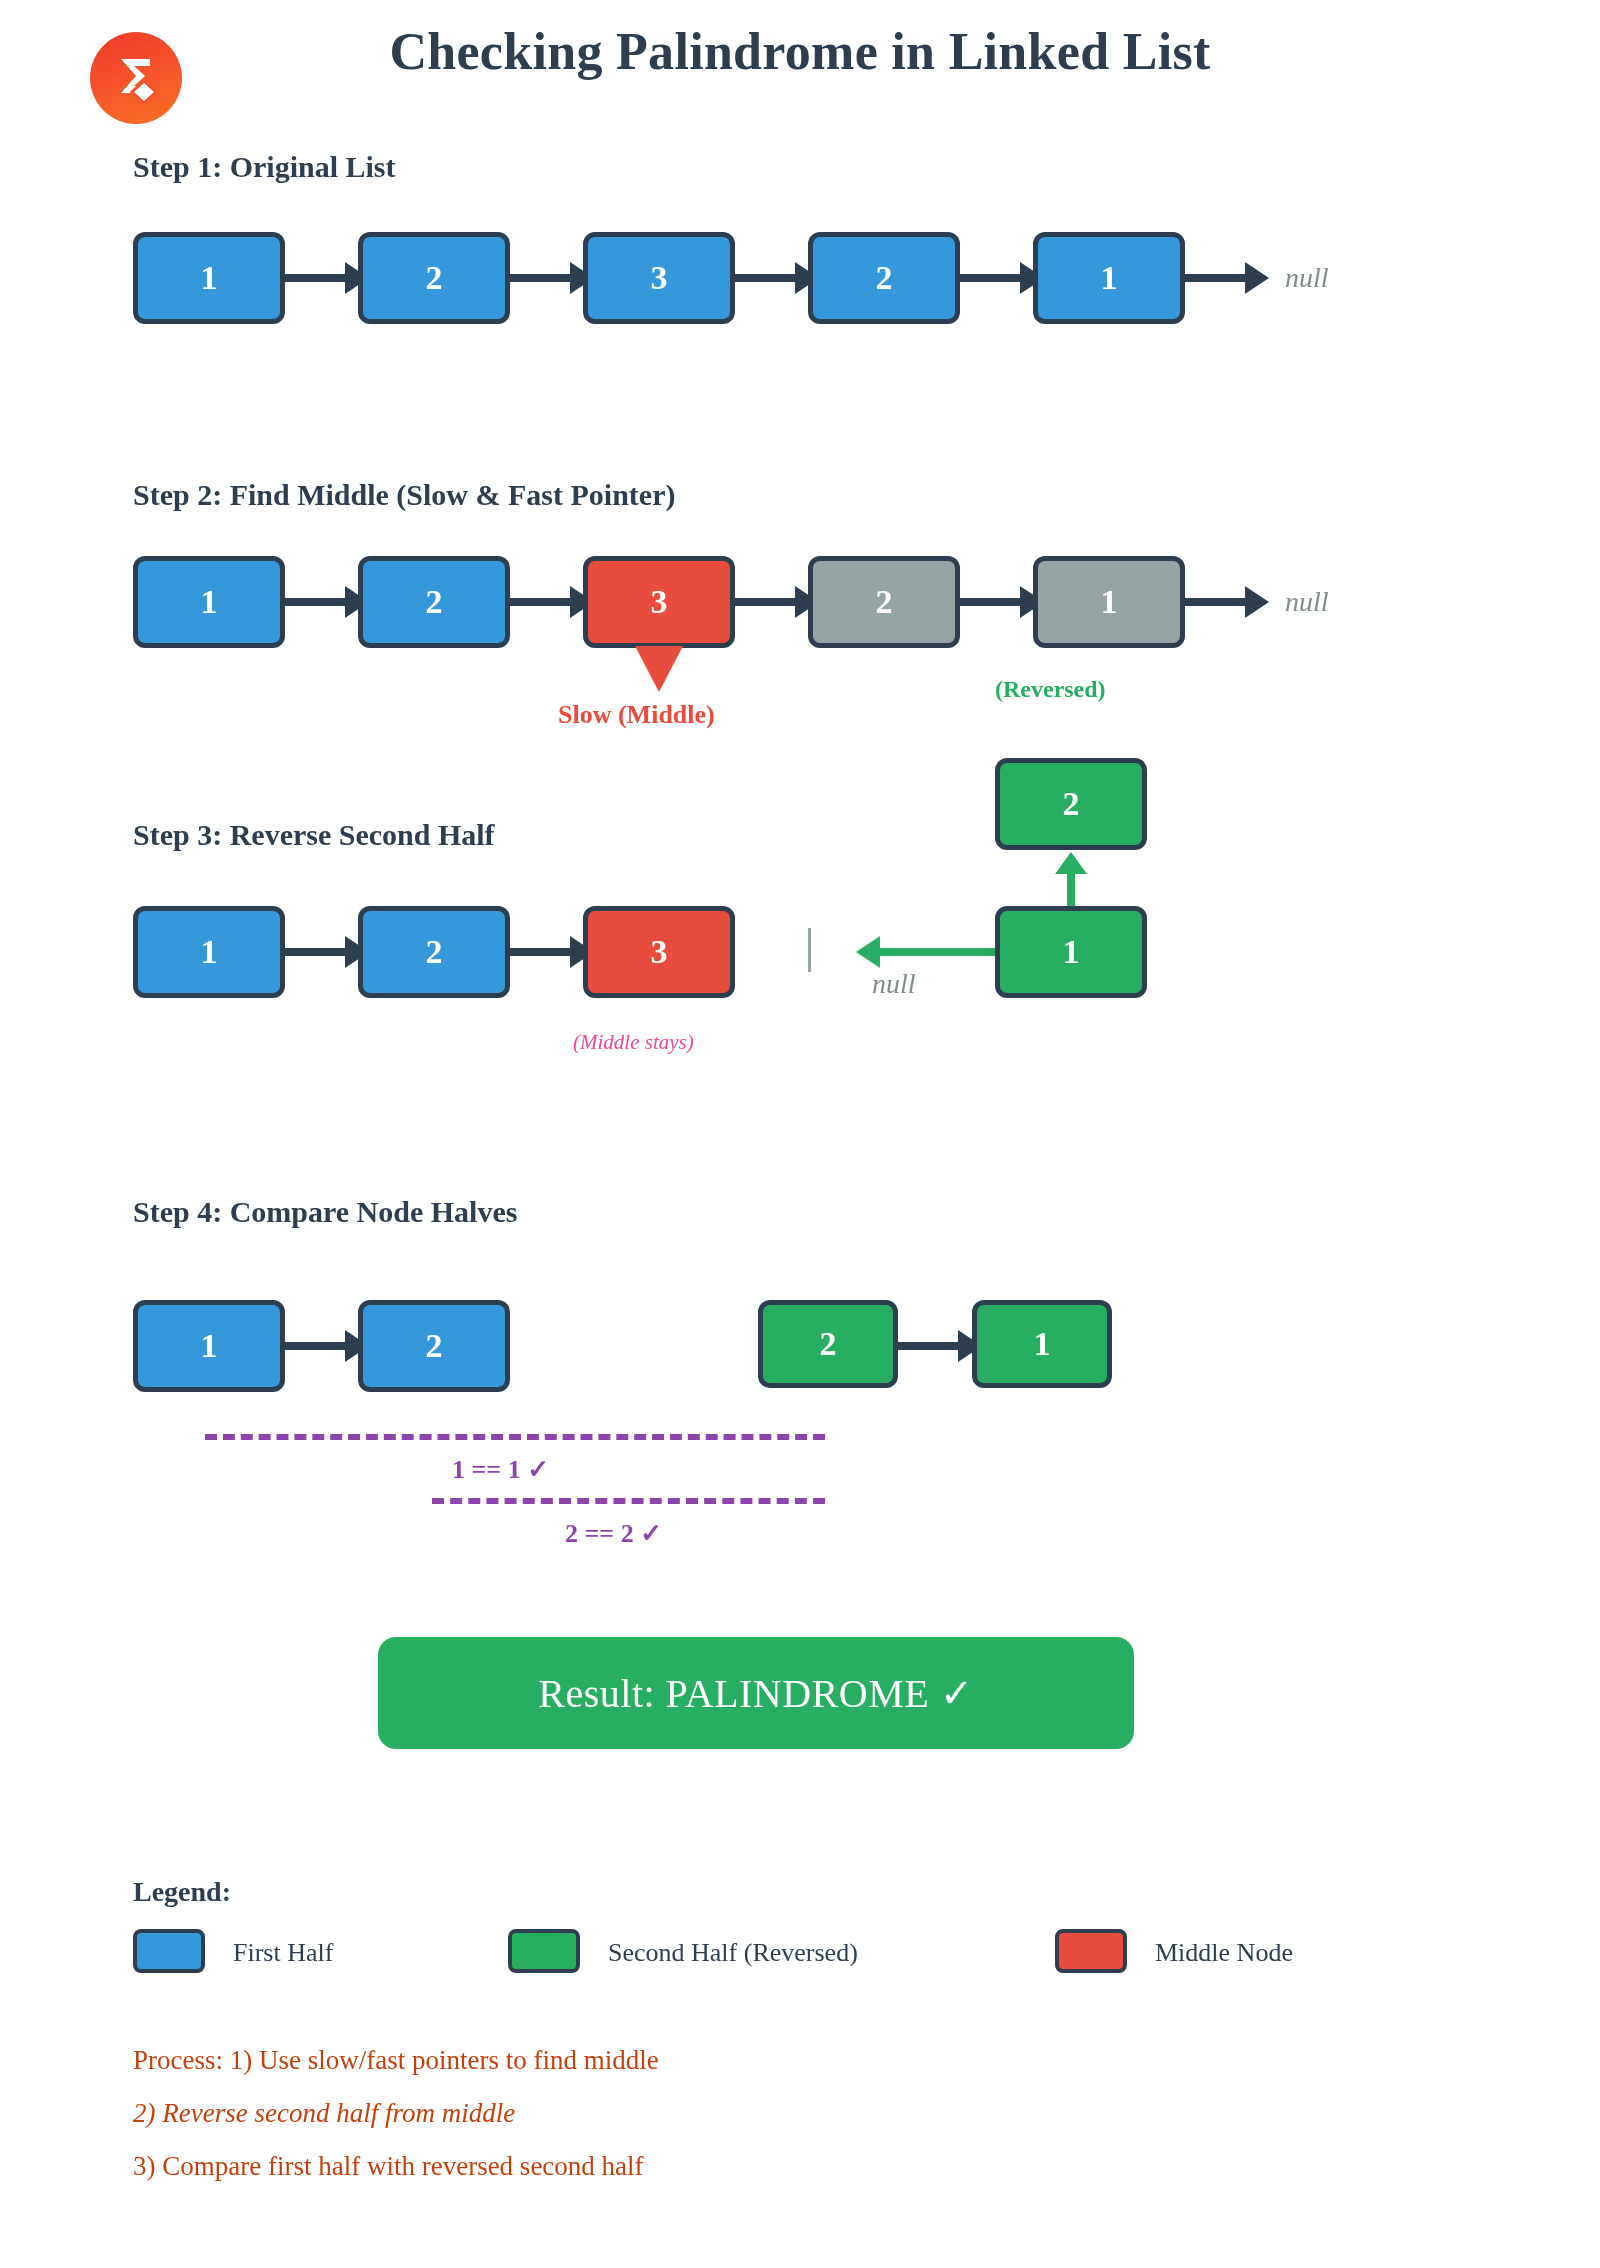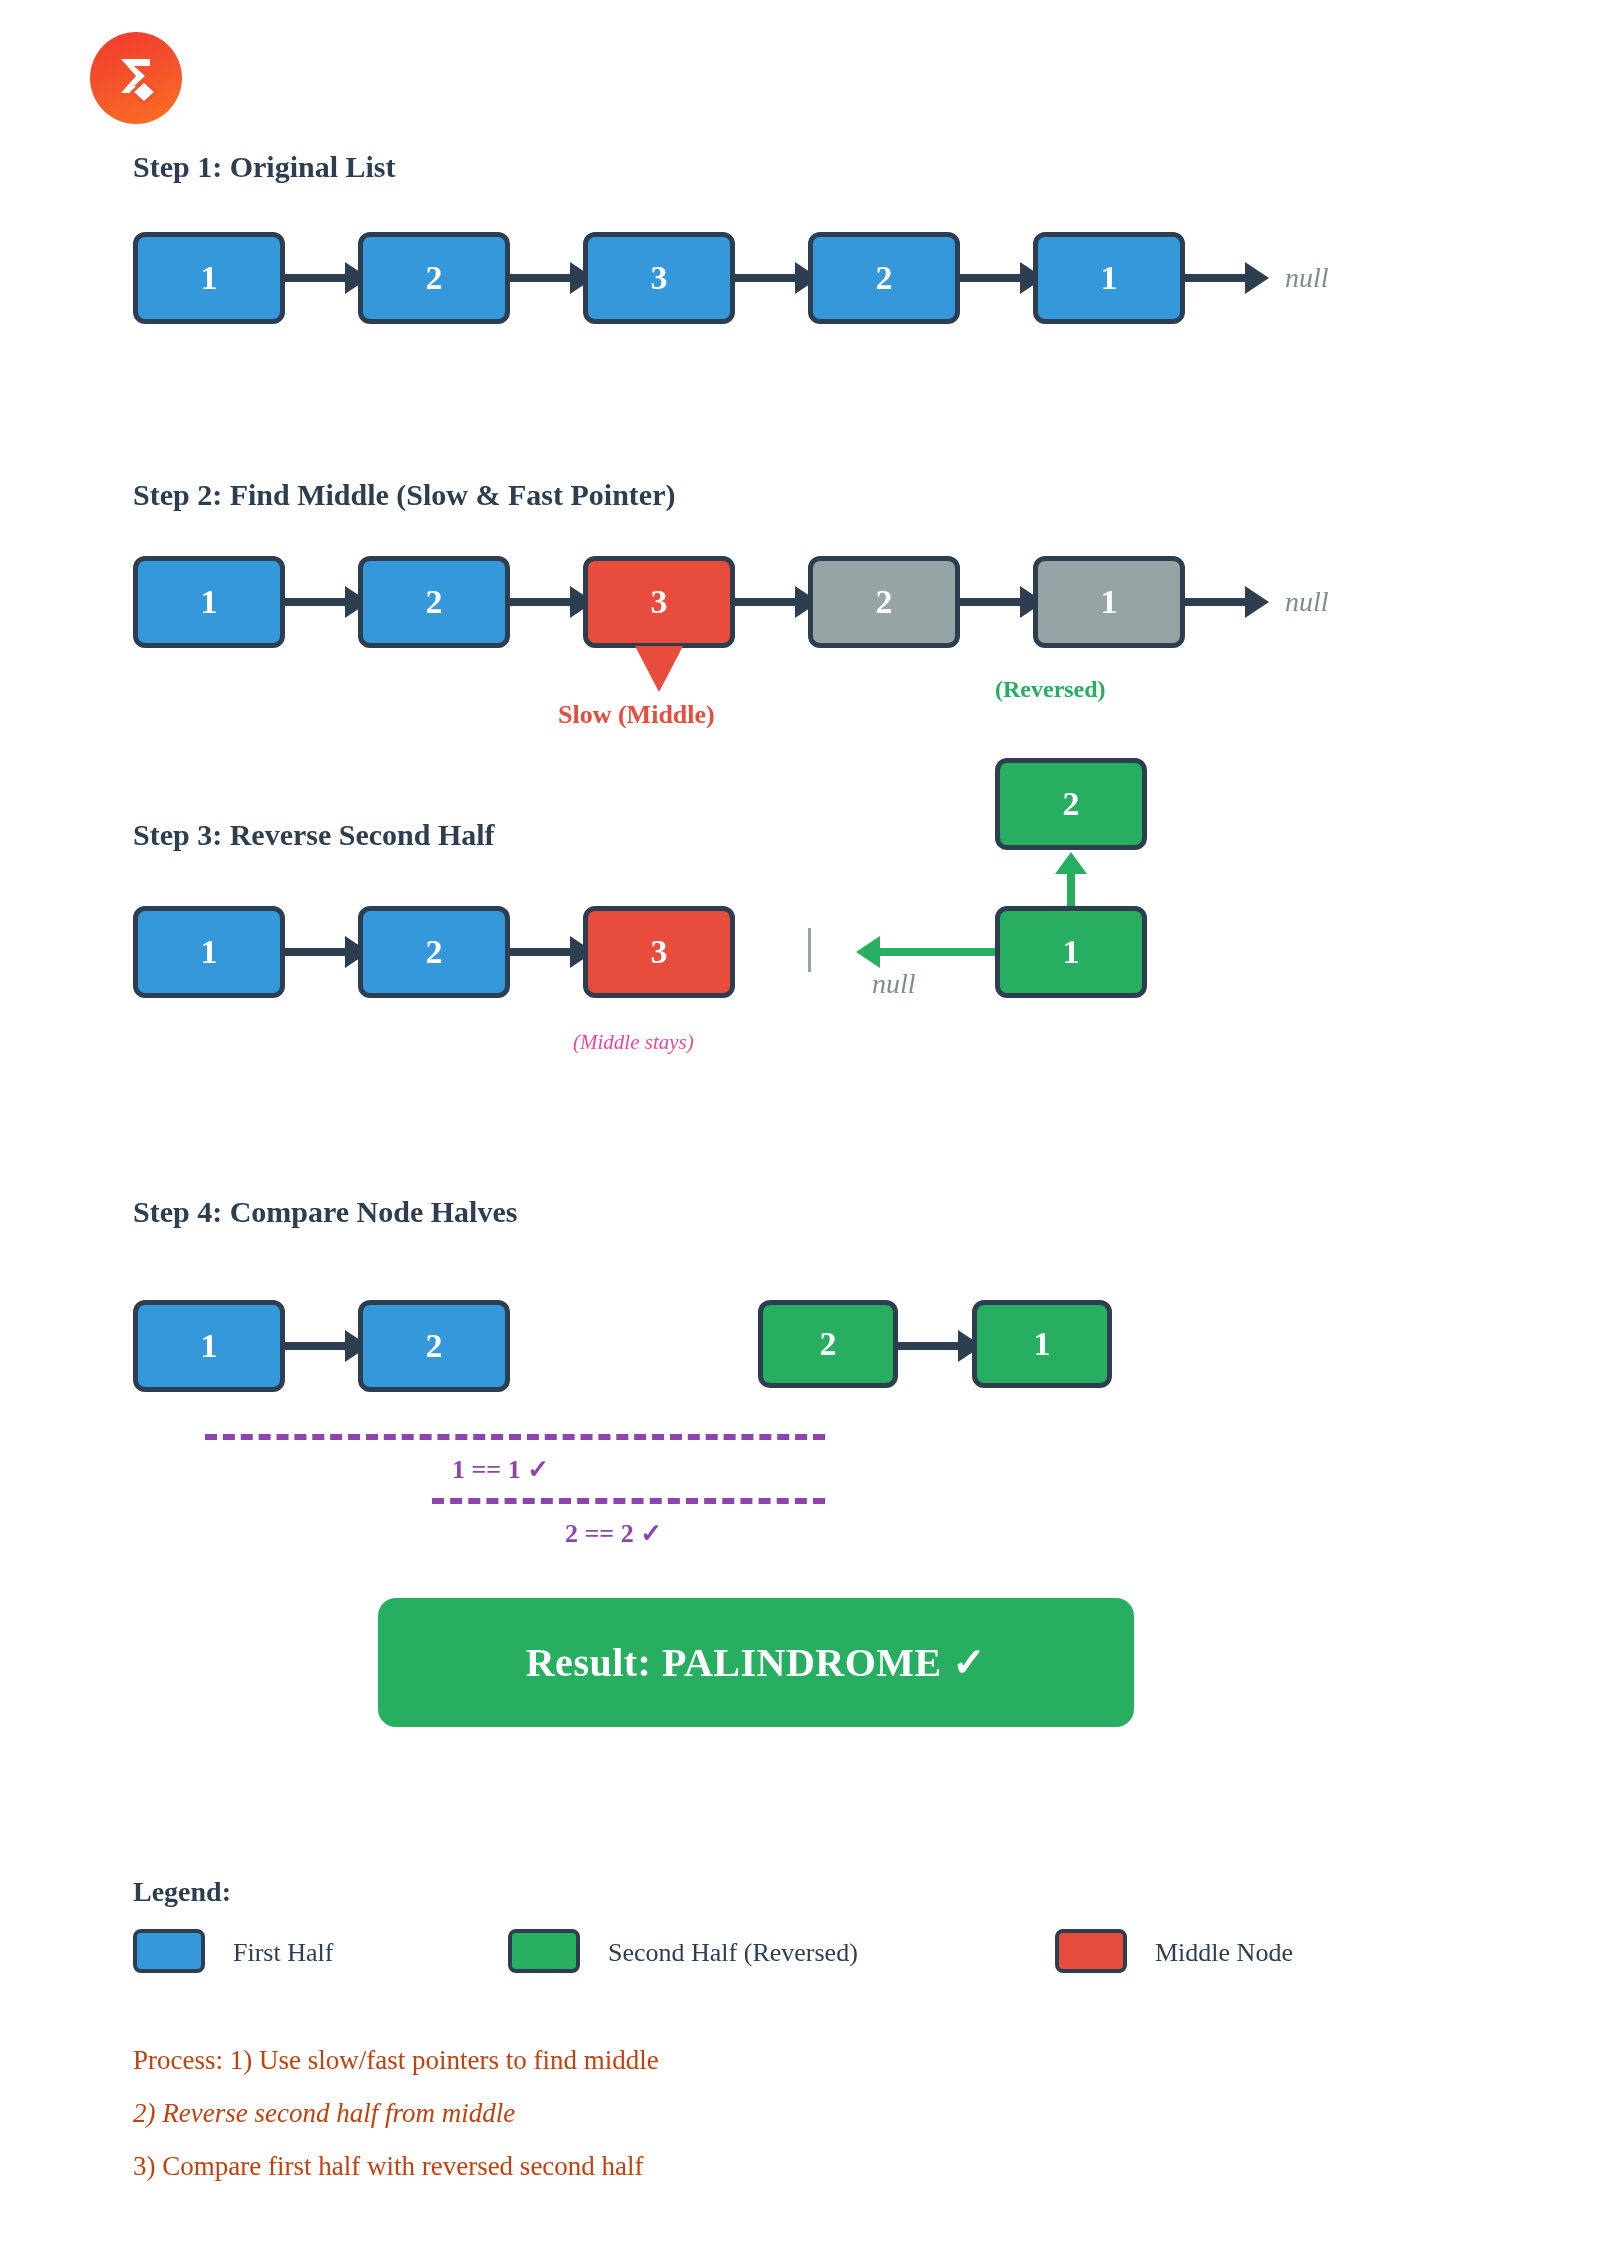--- a/index.html
+++ b/index.html
@@ -177,31 +177,31 @@
     position: absolute;
     font-size: 26px;
     font-weight: bold;
     color: #8e44ad;
     white-space: nowrap;
   }
 
   
   .result-banner {
     position: absolute;
-    left: 378px; top: 1598px;
+    left: 378px; top: 1637px;
     width: 756px;
-    height: 129px;
+    height: 112px;
     background: #27ae60;
     border-radius: 18px;
     display: flex;
     align-items: center;
     justify-content: center;
     color: #ffffff;
     font-size: 40px;
-    font-weight: bold;
+    font-weight: normal;
     letter-spacing: .5px;
   }
 
   
   .legend-title {
     position: absolute;
     left: 133px; top: 1876px;
     font-size: 28px;
     font-weight: bold;
     color: #2c3e50;
@@ -235,20 +235,21 @@
 
 <div class="stage">
 
   <div class="logo">
     <svg width="56" height="56" viewBox="0 0 56 56" aria-hidden="true">
       <path d="M13 9 H42 V16 H26 L37 26 L26 36 H42 V43 H13 L28 26 Z" fill="#ffffff"></path>
       <path d="M36 31 L48 42 L36 53 L24 42 Z" fill="#ffffff" stroke="#f4512c" stroke-width="3"></path>
     </svg>
   </div>
 
+  <div class="main-title">Checking Palindrome in Linked List</div>
 
   <div class="step-title" style="left:133px; top:150px;">Step 1: Original List</div>
 
   <div class="node blue" style="left:133px; top:232px;">1</div>
   <div class="arrow-h" style="left:285px; top:274px; width:62px;"></div>
   <div class="node blue" style="left:358px; top:232px;">2</div>
   <div class="arrow-h" style="left:510px; top:274px; width:62px;"></div>
   <div class="node blue" style="left:583px; top:232px;">3</div>
   <div class="arrow-h" style="left:735px; top:274px; width:62px;"></div>
   <div class="node blue" style="left:808px; top:232px;">2</div>

